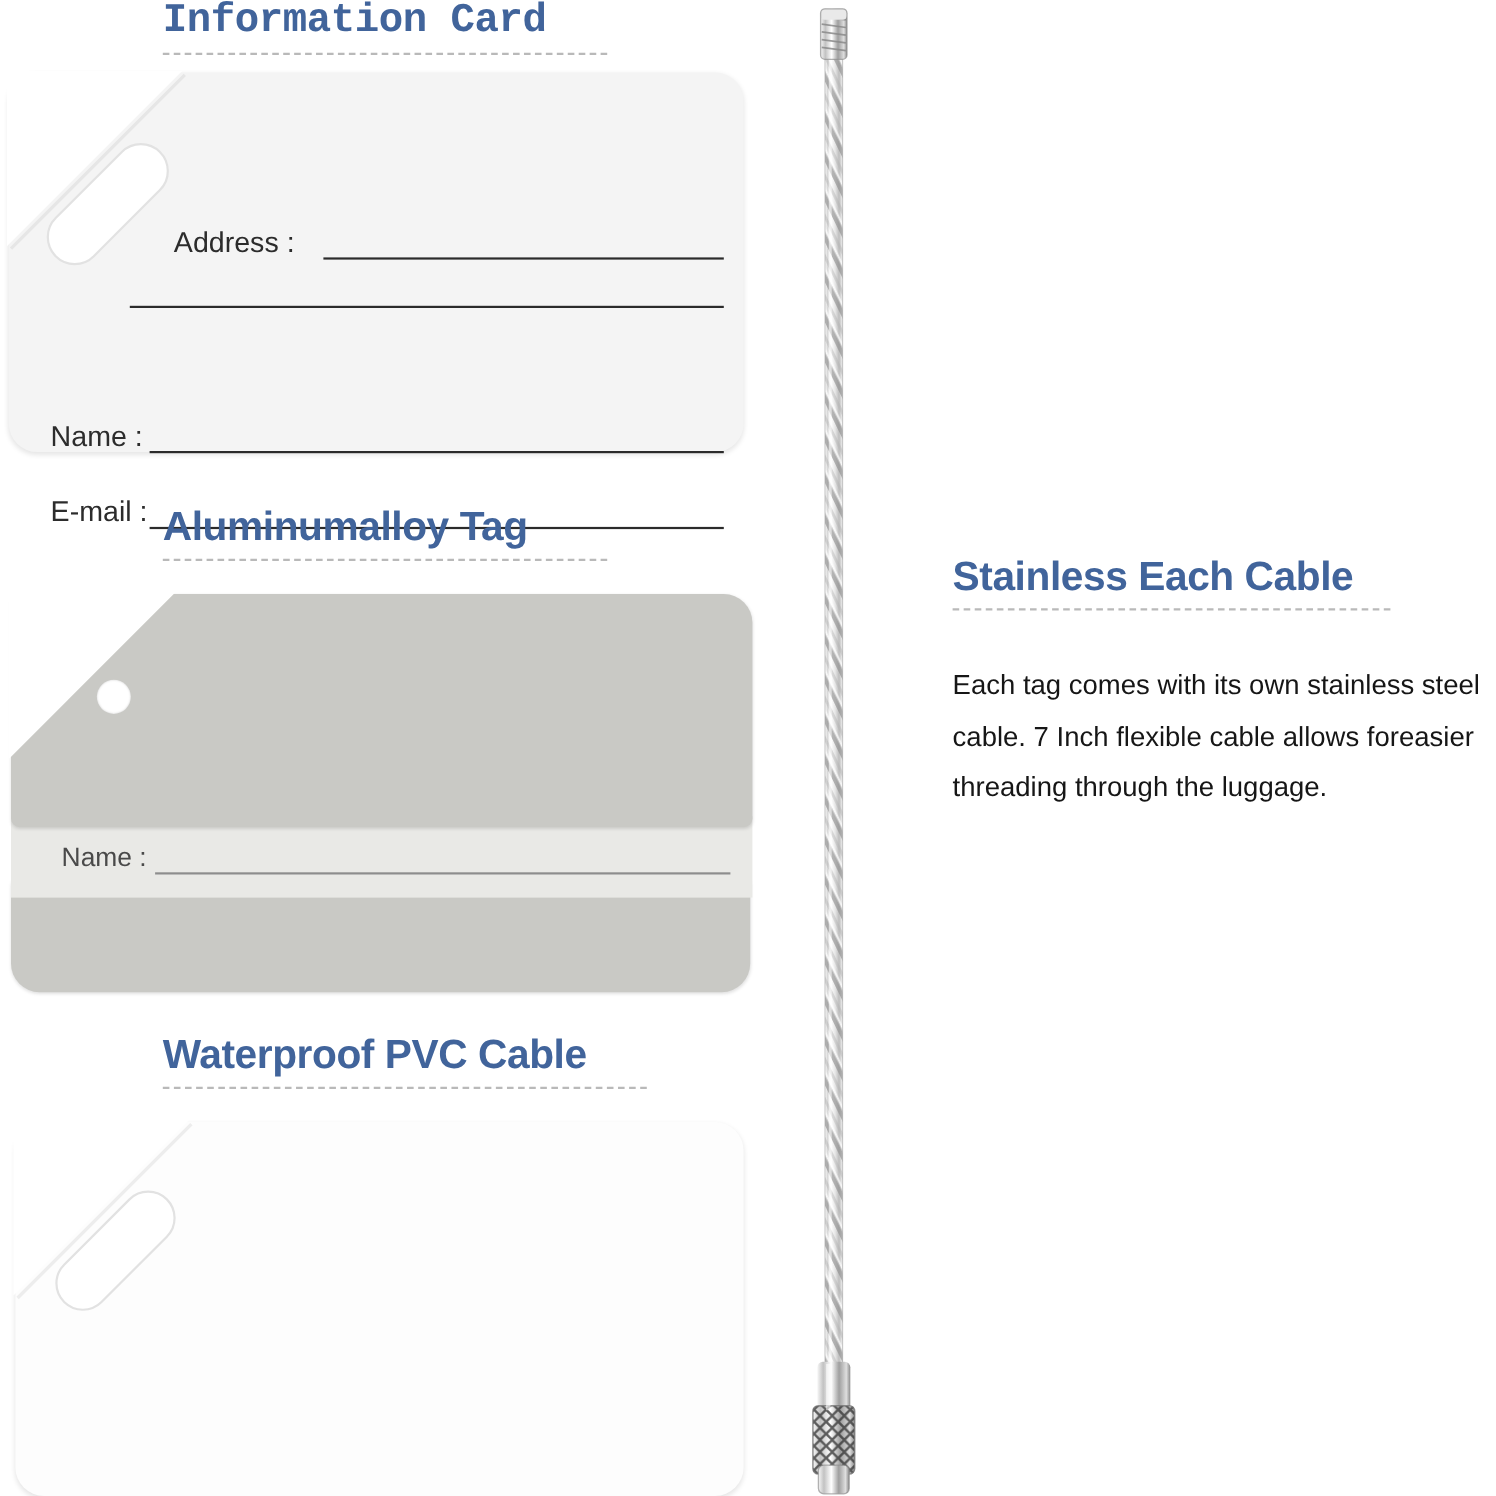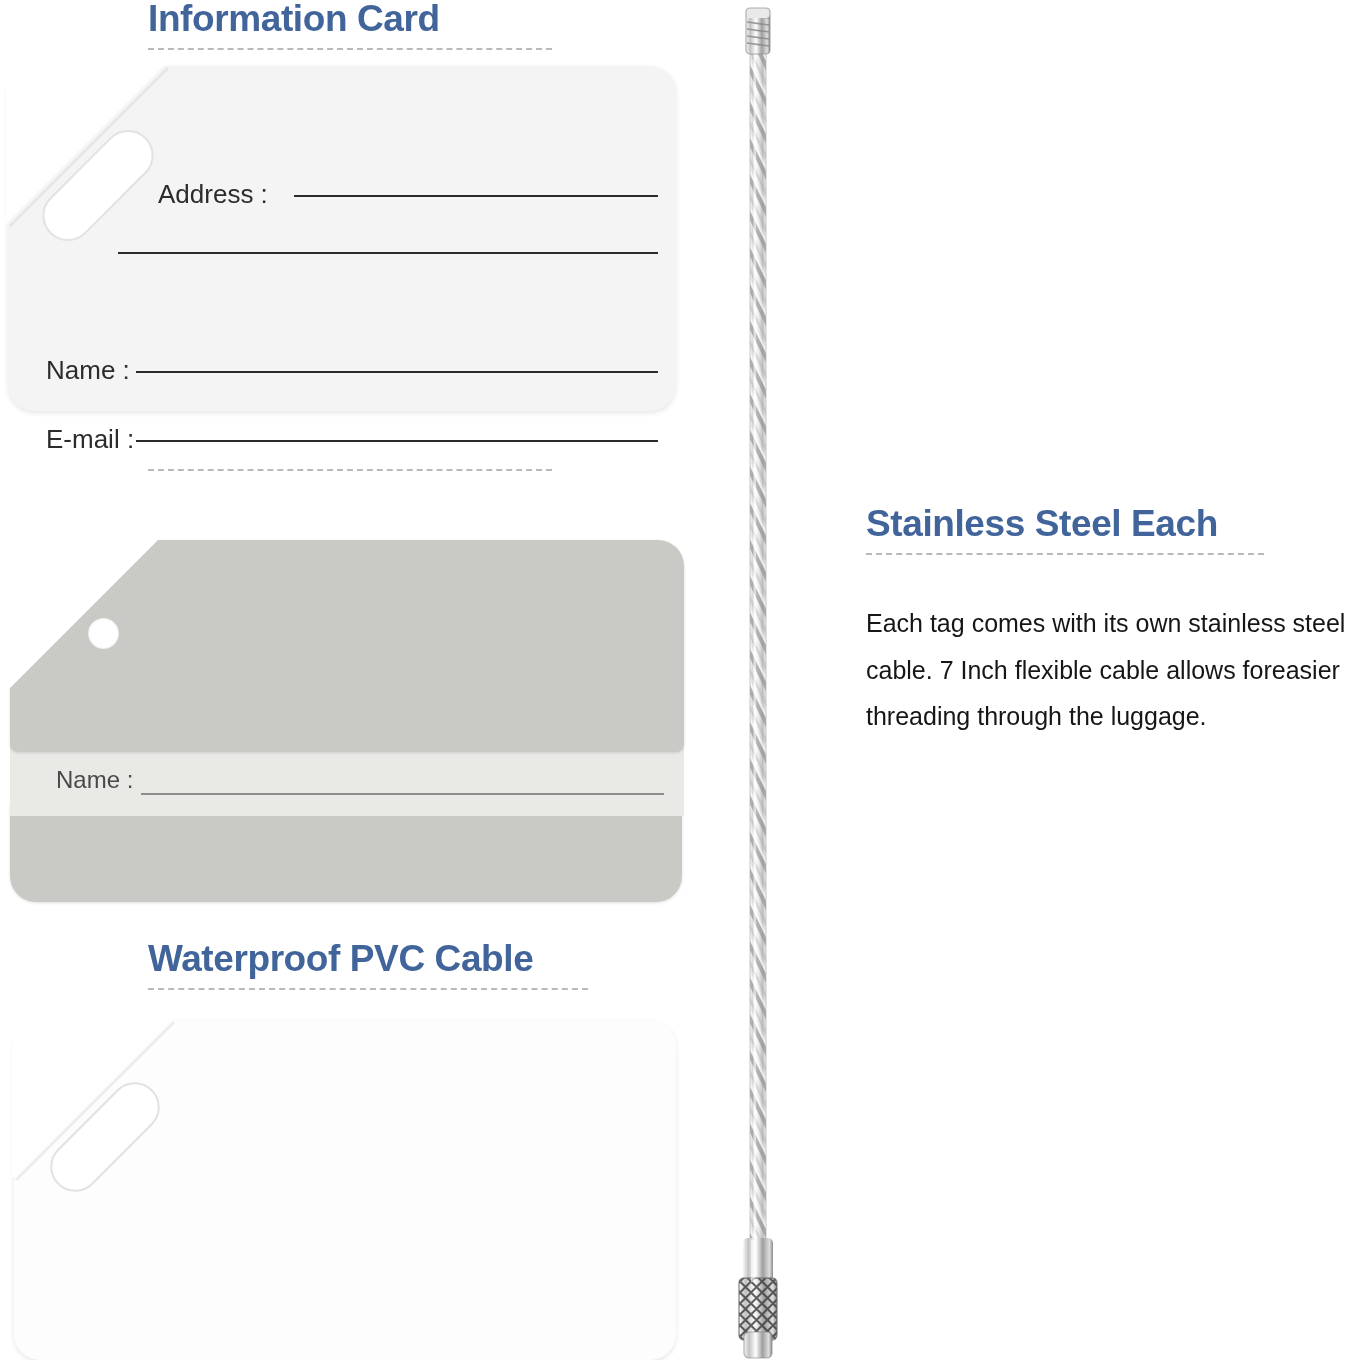--- a/index.html
+++ b/index.html
@@ -73,22 +73,23 @@
     border-radius: 999px;
     background: #ffffff;
     border: 2px solid #e2e2e2;
     transform: rotate(-45deg);
   }
 
   
   .form-row {
     position: absolute;
     display: flex;
-    align-items: center;
+    align-items: flex-end;
     white-space: nowrap;
+    margin-top: 26px;
   }
   .form-label {
     font-size: 26px;
     color: #2c2c2c;
     line-height: 1;
     padding-bottom: 3px;
   }
   .form-line {
     flex: 1 1 auto;
     border-bottom: 2.5px solid #2b2b2b;
@@ -153,21 +154,21 @@
   
   .cable-wrap {
     position: absolute;
   }
 </style>
 </head>
 <body>
 
 <div class="stage">
 
-  <div class="section-head" style="left:148px; top:0px; width:404px;">
+  <div class="section-head" style="left:148px; top:0px; width:404px;font-family:Liberation Mono, monospace;">
     <div class="section-title">Information Card</div>
     <div class="dashed-rule"></div>
   </div>
 
   <div class="tagcard" id="info-card" style="left:8px; top:66px; width:668px; height:345px;">
 
     <div class="corner-cut"></div>
 
     <svg class="corner-edge" viewBox="0 0 210 210">
       <path d="M2 160 L160 2" fill="none" stroke="#e6e6e6" stroke-width="3"></path>
@@ -190,20 +191,21 @@
       <span class="form-line" style="margin-left:6px;"></span>
     </div>
 
     <div class="form-row" style="left:38px; top:360px; width:612px;">
       <span class="form-label">E-mail :</span>
       <span class="form-line" style="margin-left:2px;"></span>
     </div>
   </div>
 
   <div class="section-head" style="left:148px; top:460px; width:404px;">
+    <div class="section-title">Aluminumalloy Tag</div>
     <div class="dashed-rule"></div>
   </div>
 
   <div class="alu-wrap" style="left:8px; top:540px; width:690px; height:362px;">
 
     <div class="alu-plate alu-bottom" style="left:2px; top:258px; width:672px; height:104px;"></div>
 
     <div class="alu-band" style="left:2px; top:202px; width:674px; height:74px;"></div>
 
     <div class="alu-plate alu-top" style="left:2px; top:0px; width:674px; height:212px;">
@@ -224,21 +226,21 @@
 
   <div class="tagcard white" style="left:14px; top:1020px; width:662px; height:340px;">
     <div class="corner-cut"></div>
     <svg class="corner-edge" viewBox="0 0 210 210">
       <path d="M2 160 L160 2" fill="none" stroke="#ededed" stroke-width="3"></path>
     </svg>
     <div class="slot" style="left:24px; top:92px; width:130px; height:46px;"></div>
   </div>
 
   <div class="section-head" style="left:866px; top:505px; width:398px;">
-    <div class="section-title">Stainless Steel Each</div>
+    <div class="section-title">Stainless Each Cable</div>
     <div class="dashed-rule"></div>
   </div>
 
   <div class="body-copy" style="left:866px; top:600px;">Each tag comes with its own stainless steel cable. 7 Inch flexible cable allows foreasier threading through the luggage.</div>
 
   <div class="cable-wrap" style="left:696px; top:0px; width:150px; height:1360px;">
     <svg width="150" height="1360" viewBox="0 0 150 1360">
       <defs>
 
         <linearGradient id="wireBody" x1="0" y1="0" x2="1" y2="0">

